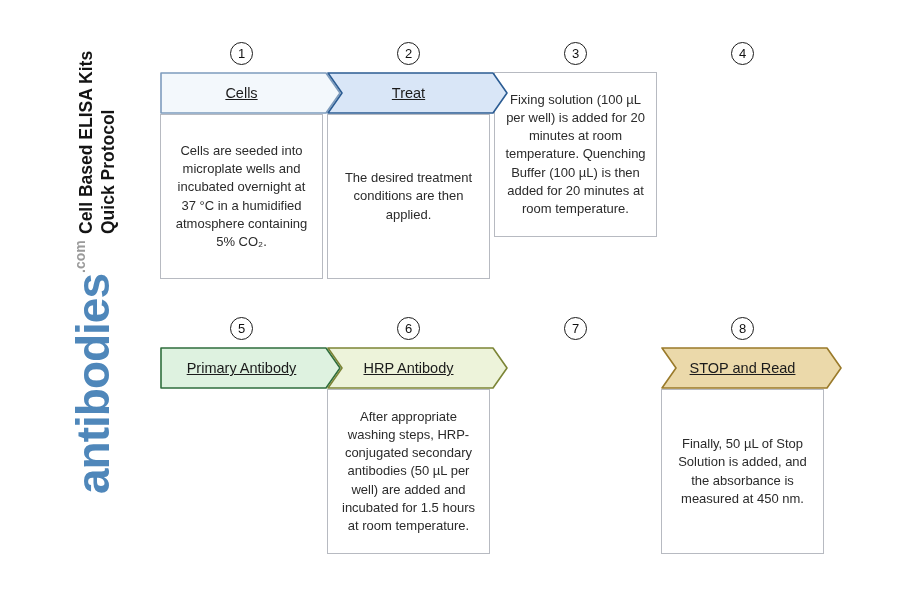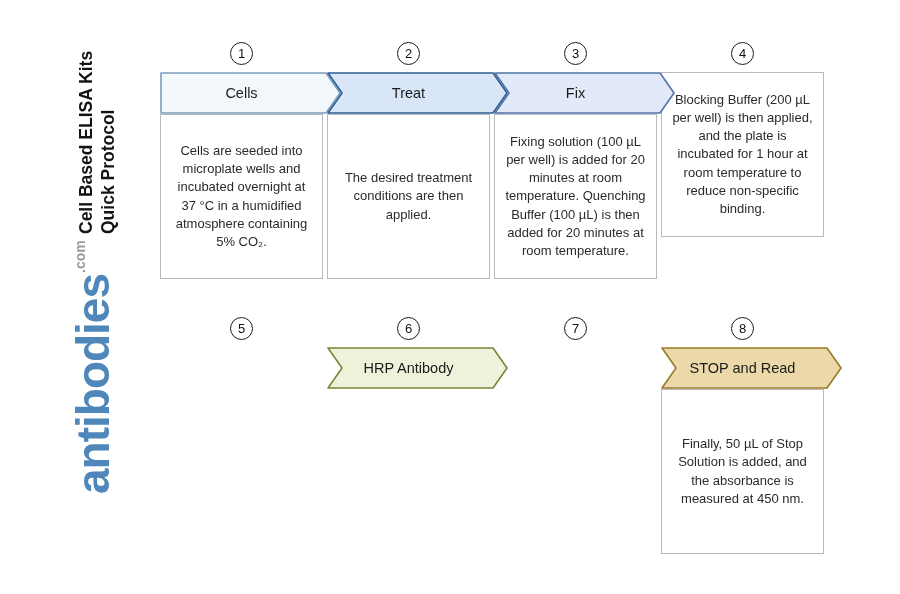--- a/index.html
+++ b/index.html
@@ -29,21 +29,21 @@
     width:23px;height:23px;margin:0 auto 7px auto;border-radius:50%;
     border:1.8px solid #1c1c1c;background:#ffffff;box-sizing:border-box;
     display:flex;align-items:center;justify-content:center;
     font-size:13px;color:#111;
   }
   .chev-wrap{position:relative;height:42px;}
   svg.chev{position:absolute;left:0;top:0;overflow:visible;}
   .chev-label{
     position:absolute;left:0;top:0;width:163px;height:42px;
     display:flex;align-items:center;justify-content:center;
-    font-size:14.5px;color:#1b1b1b;
+    font-size:14.5px;color:#1b1b1b;text-decoration:underline;
   }
   .desc{
     height:165px;box-sizing:border-box;
     border:1.5px solid #b7bac1;background:#ffffff;
     display:flex;align-items:center;justify-content:center;
     text-align:center;padding:4px 9px;
     font-size:13px;line-height:1.4;color:#2b2b2b;
   }
   .desc p{margin:0;}
 </style>
@@ -83,53 +83,53 @@
         </svg>
         <span class="chev-label">Treat</span>
       </div>
       <div class="desc">
         <p>The desired treatment conditions are then applied.</p>
       </div>
     </div>
 
     <div class="step">
       <div class="badge">3</div>
-      <div class="chev-wrap">
-        <svg class="chev" width="181" height="42" viewBox="0 0 181 42">
-          <polygon points="1,1 166,1 180,21 166,41 1,41 15,21" stroke-width="1.6" stroke-linejoin="round" fill="#e2eaf9" stroke="#5173a8"></polygon>
-        </svg>
-        <span class="chev-label">Fix</span>
-      </div>
       <div class="desc">
         <p>Fixing solution (100 µL per well) is added for 20 minutes at room temperature. Quenching Buffer (100 µL) is then added for 20 minutes at room temperature.</p>
       </div>
     </div>
 
     <div class="step">
       <div class="badge">4</div>
-      <div class="desc">
-        <p>Blocking Buffer (200 µL per well) is then applied, and the plate is incubated for 1 hour at room temperature to reduce non-specific binding.</p>
-      </div>
     </div>
 
   </div>
 
   <div class="row second">
 
     <div class="step">
       <div class="badge">5</div>
+      <div class="chev-wrap">
+        <svg class="chev" width="181" height="42" viewBox="0 0 181 42">
+          <polygon points="1,1 166,1 180,21 166,41 1,41" stroke-width="1.6" stroke-linejoin="round" fill="#def2e0" stroke="#2f6e3c"></polygon>
+        </svg>
+        <span class="chev-label">Primary Antibody</span>
+      </div>
     </div>
 
     <div class="step">
       <div class="badge">6</div>
       <div class="chev-wrap">
         <svg class="chev" width="181" height="42" viewBox="0 0 181 42">
           <polygon points="1,1 166,1 180,21 166,41 1,41 15,21" stroke-width="1.6" stroke-linejoin="round" fill="#edf3da" stroke="#7c8536"></polygon>
         </svg>
         <span class="chev-label">HRP Antibody</span>
+      </div>
+      <div class="desc">
+        <p>After appropriate washing steps, HRP-conjugated secondary antibodies (50 µL per well) are added and incubated for 1.5 hours at room temperature.</p>
       </div>
     </div>
 
     <div class="step">
       <div class="badge">7</div>
     </div>
 
     <div class="step">
       <div class="badge">8</div>
       <div class="chev-wrap">

